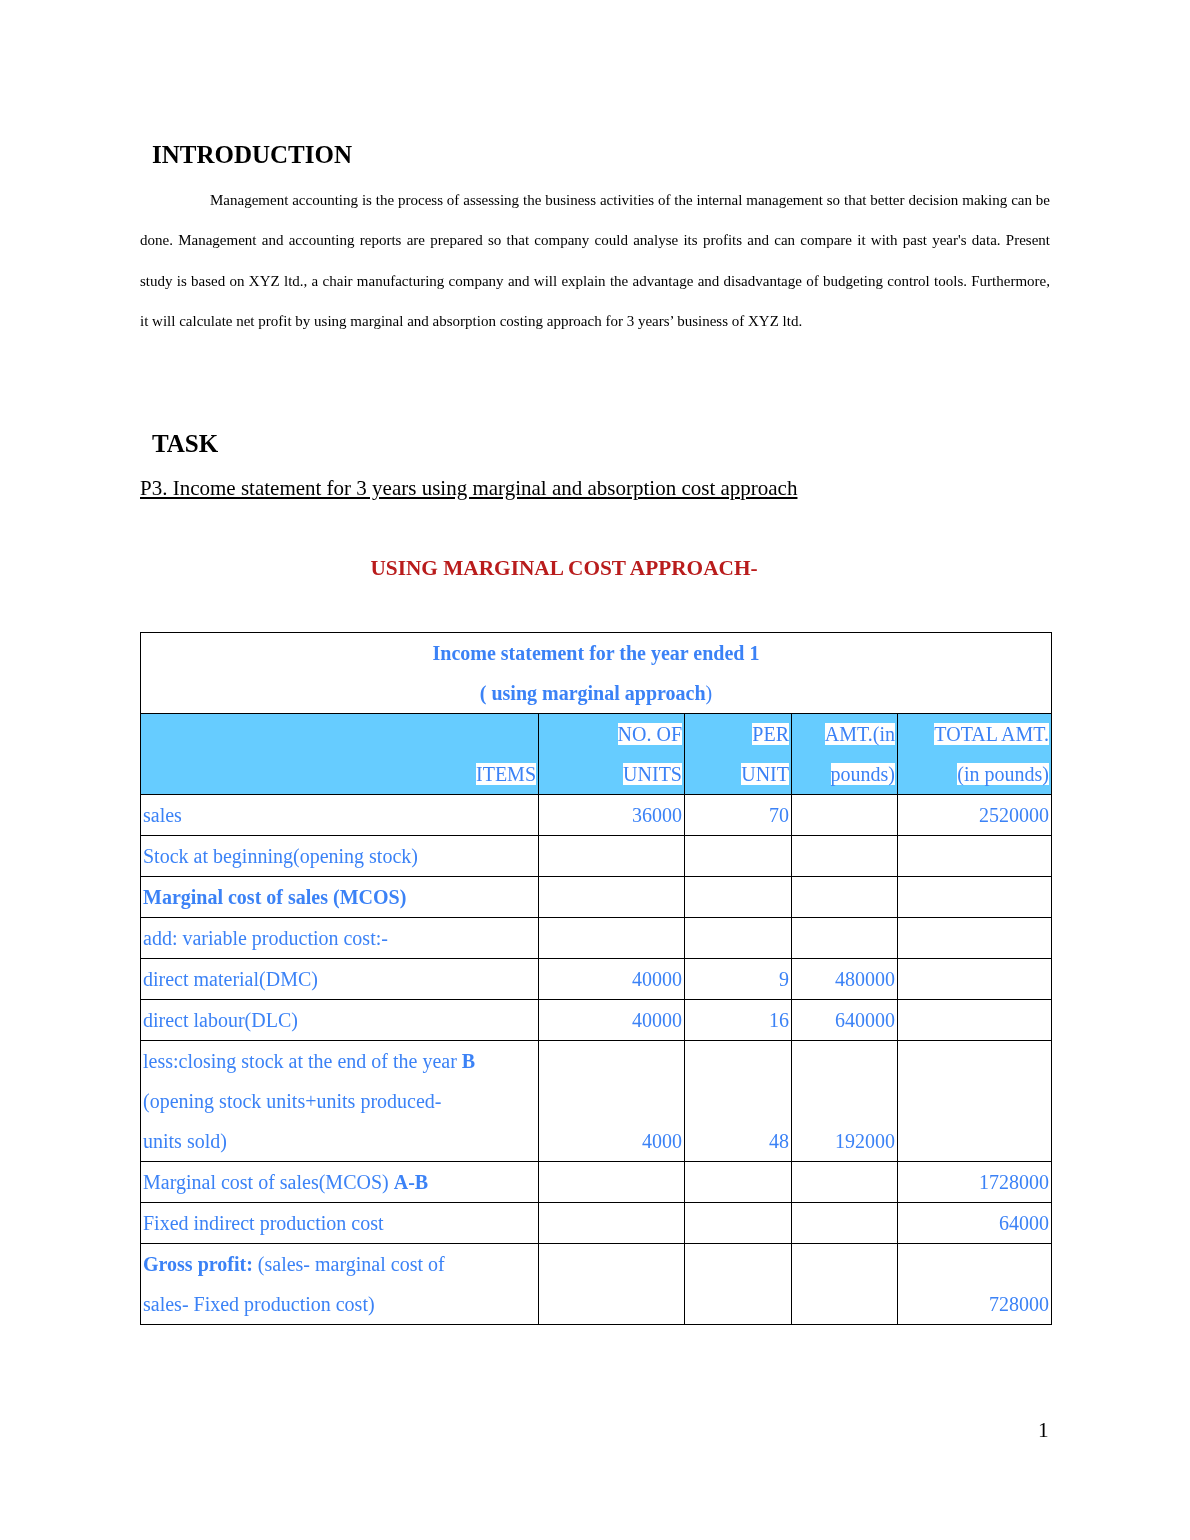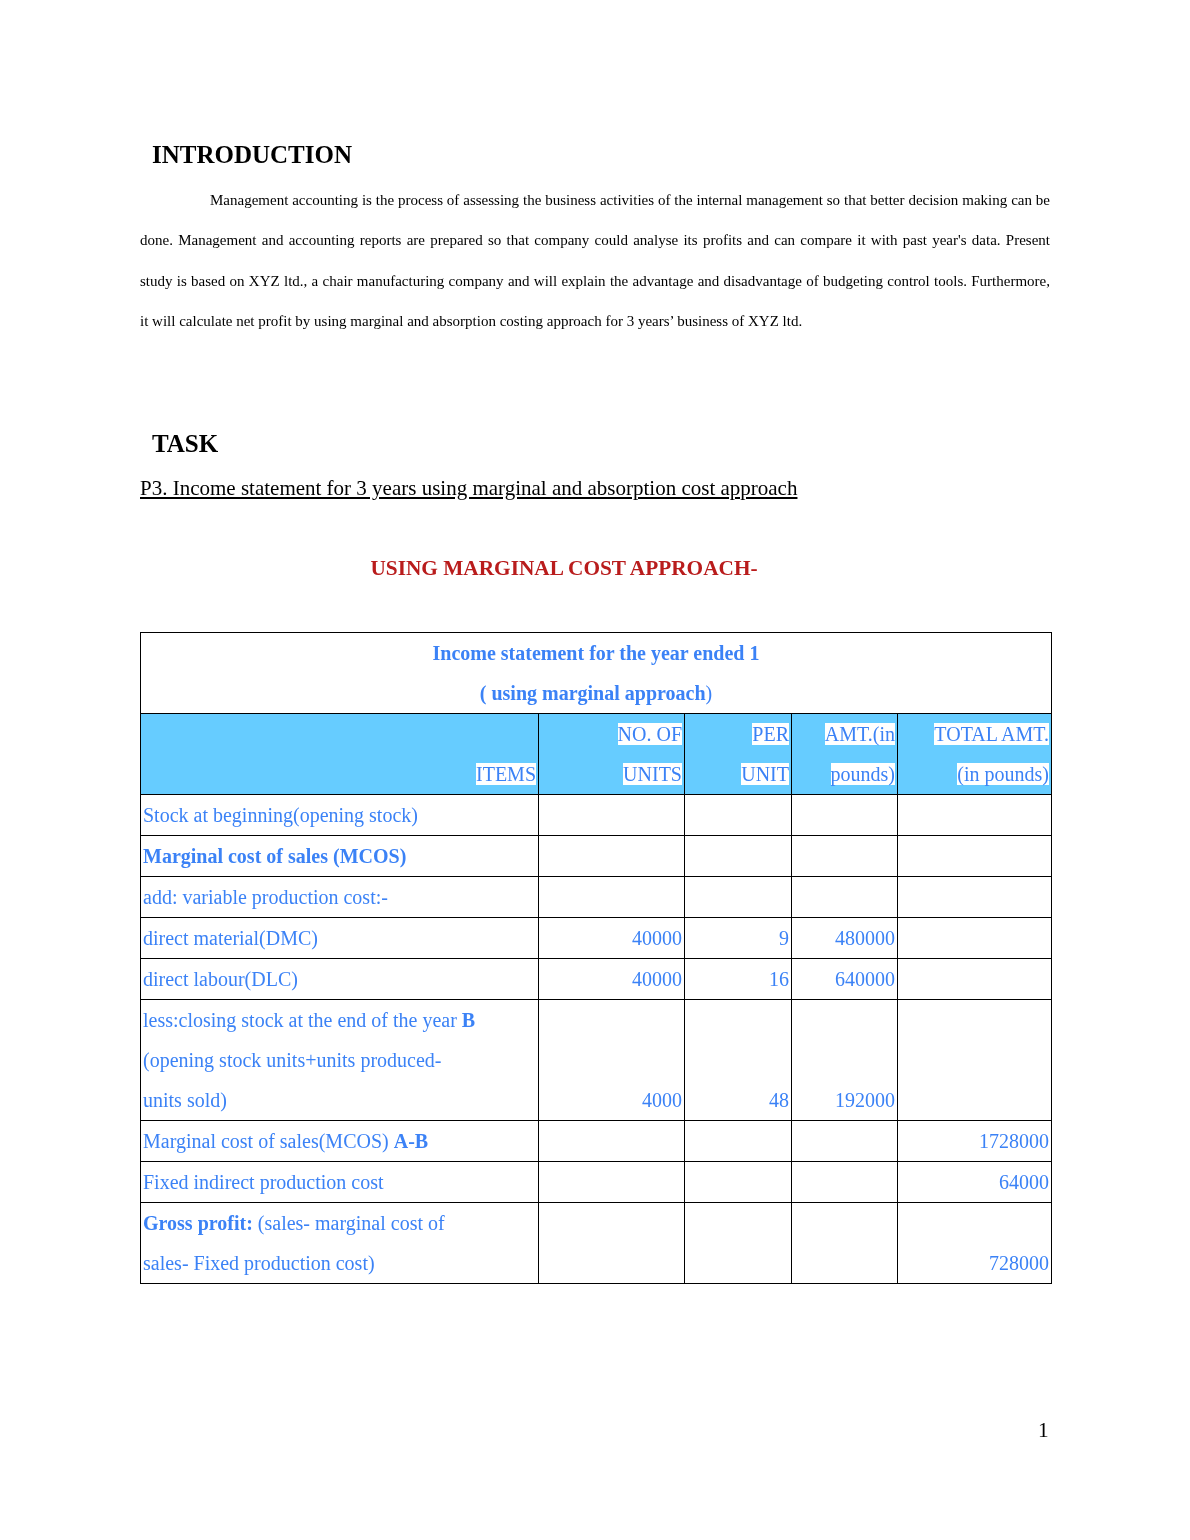--- a/index.html
+++ b/index.html
@@ -66,20 +66,27 @@
       <td>
             <div><span>AMT.(in</span></div>
             <div><span>pounds)</span></div>
           </td>
       <td>
             <div><span>TOTAL AMT.</span></div>
             <div><span>(in pounds)</span></div>
           </td>
     </tr>
 
+    <tr>
+      <td>sales</td>
+      <td class="num">36000</td>
+      <td class="num">70</td>
+      <td class="num"></td>
+      <td class="num">2520000</td>
+    </tr>
     <tr>
       <td>Stock at beginning(opening stock)</td>
       <td class="num"></td>
       <td class="num"></td>
       <td class="num"></td>
       <td class="num"></td>
     </tr>
     <tr>
       <td class="b">Marginal cost of sales (MCOS)</td>
       <td class="num"></td>

